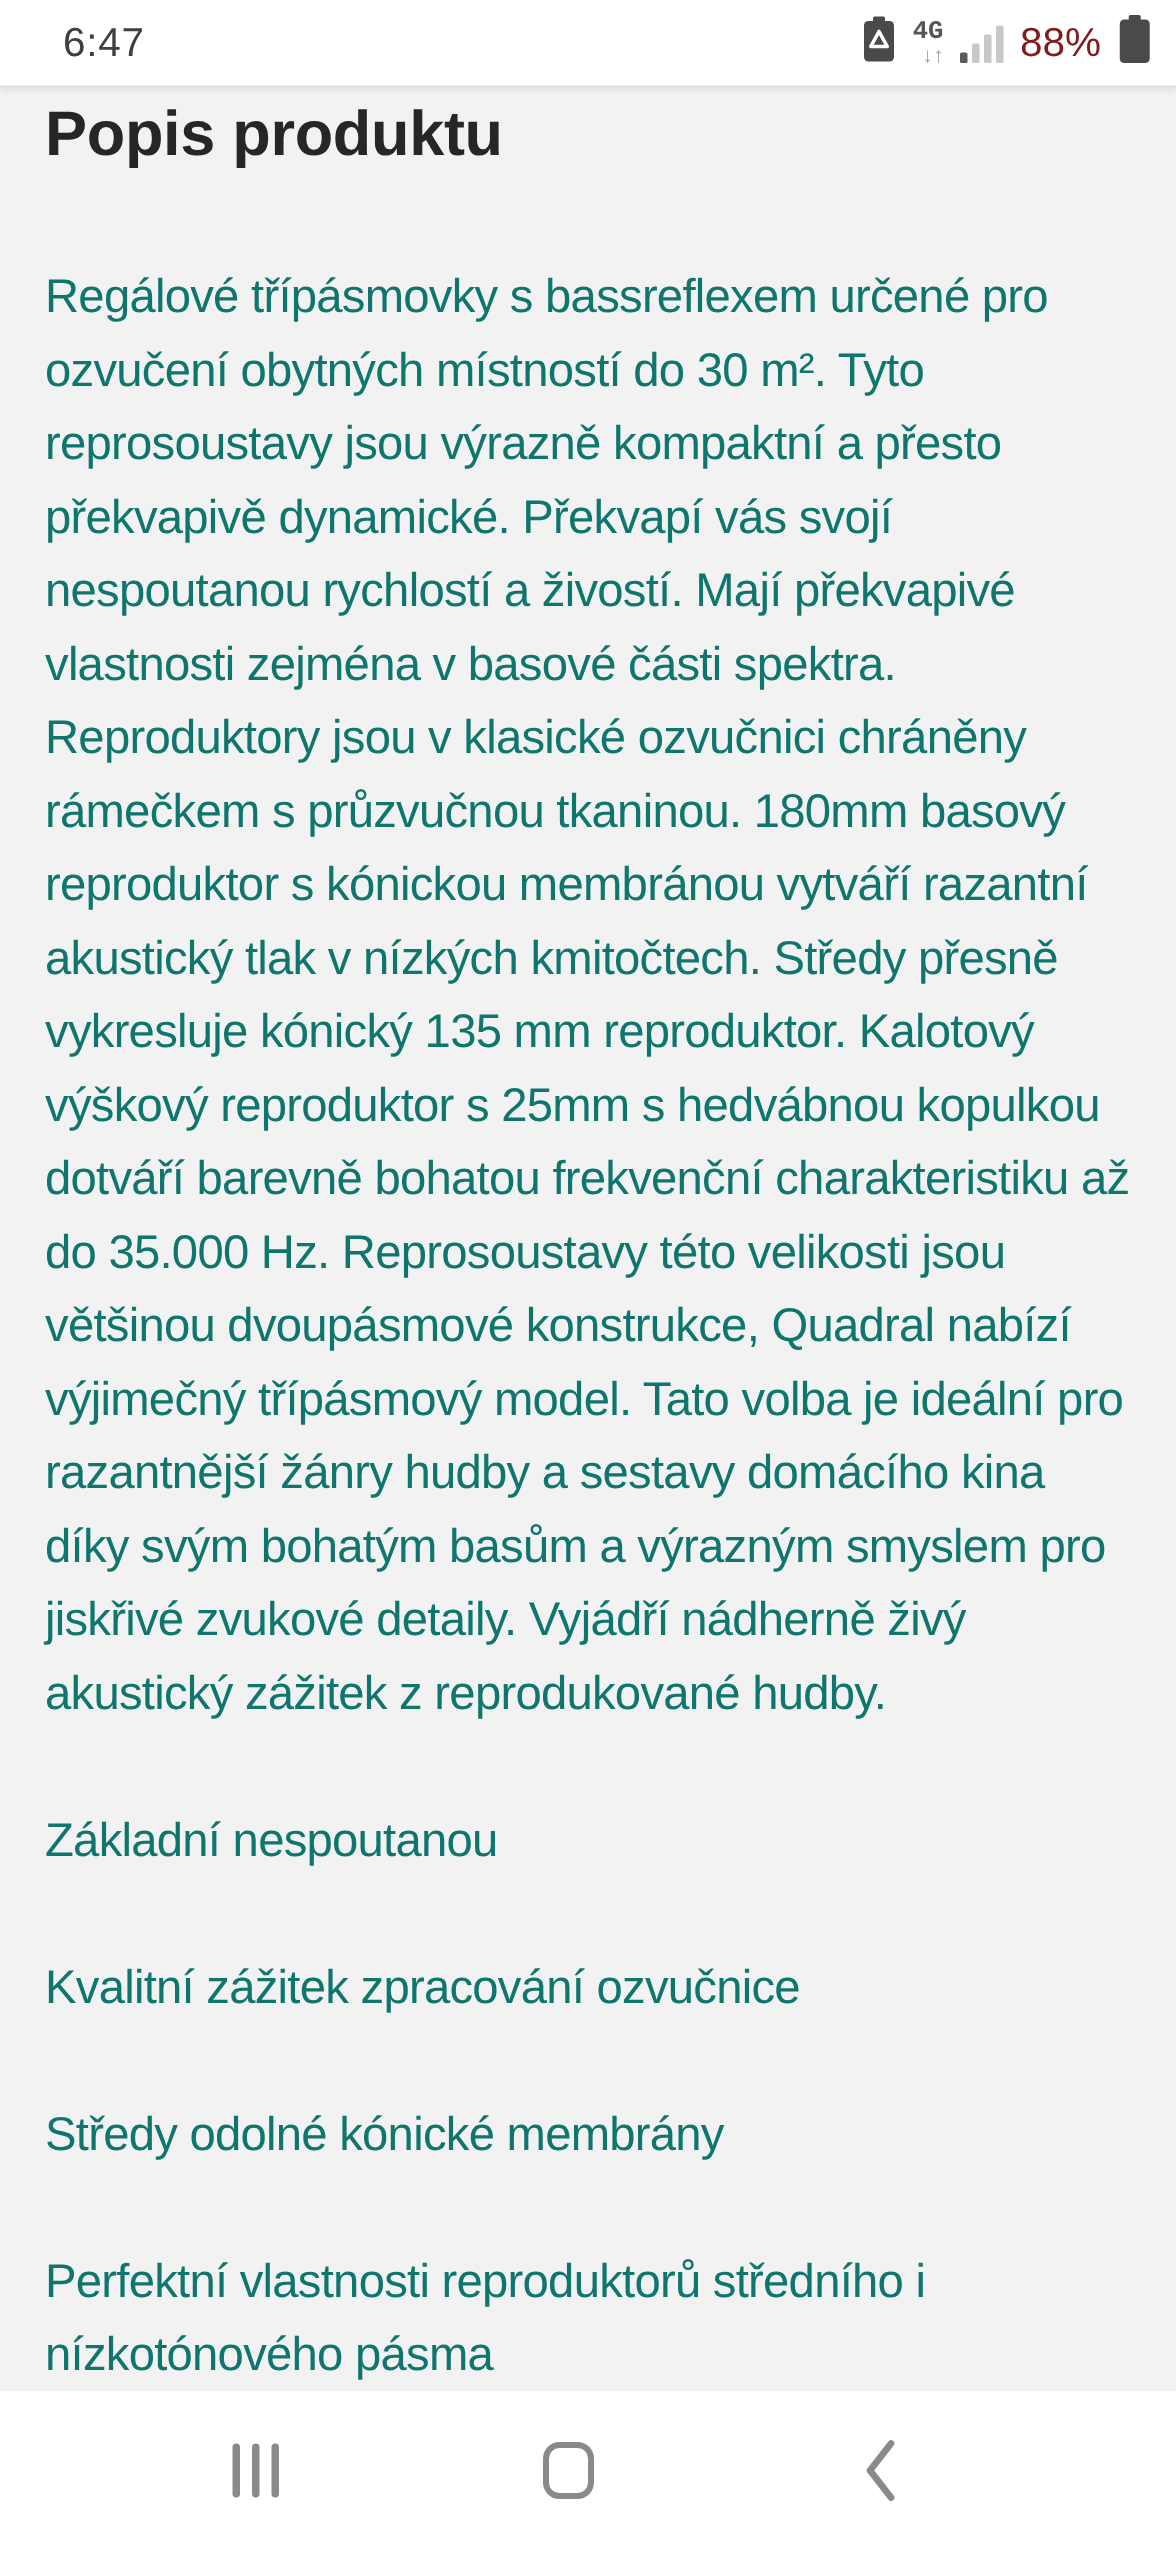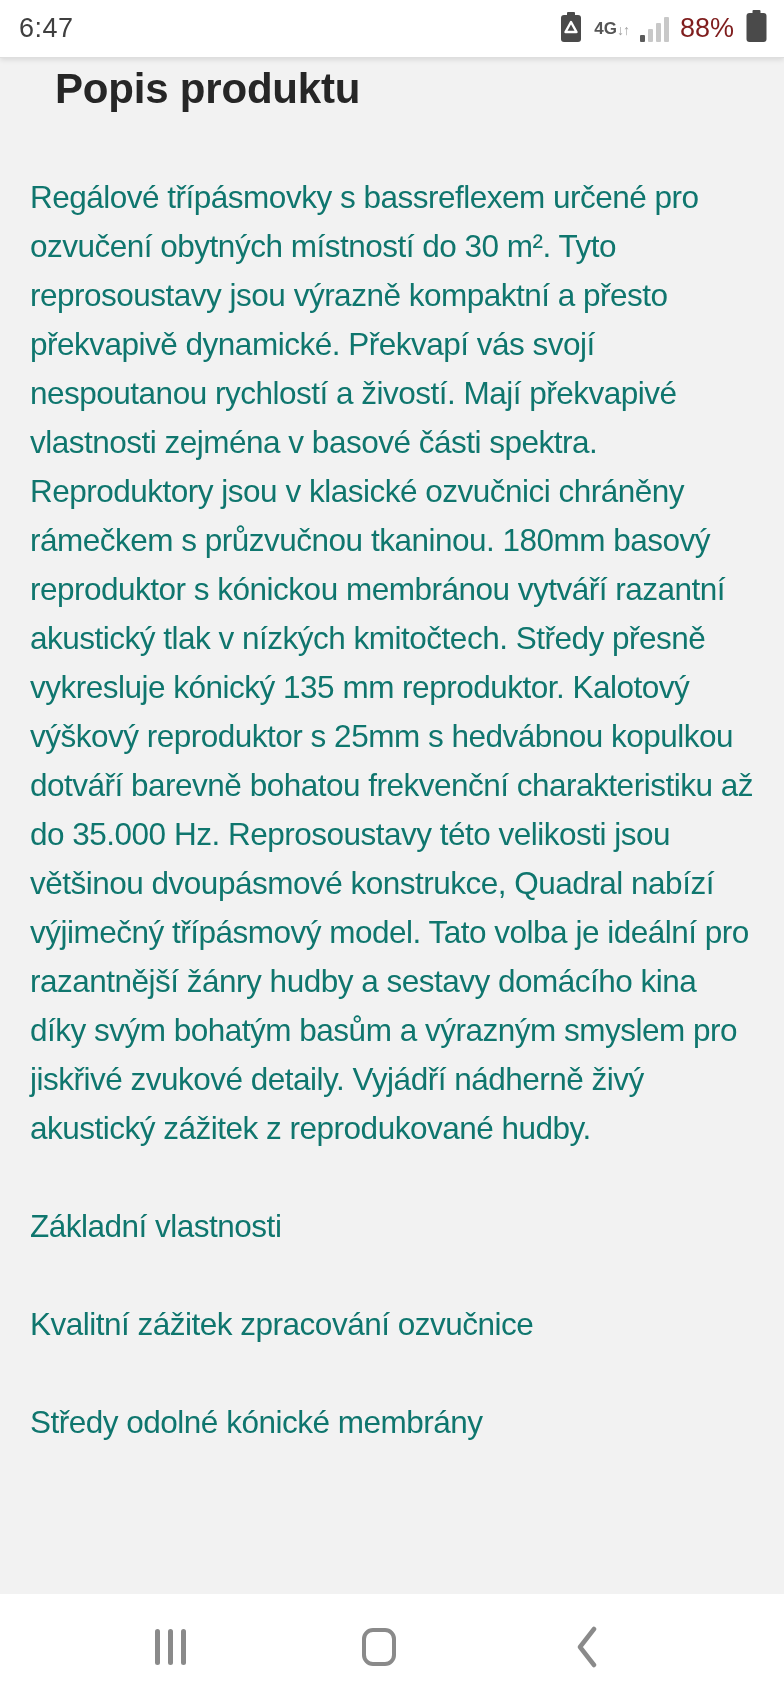--- a/index.html
+++ b/index.html
@@ -17,41 +17,42 @@
     overflow: hidden;
   }
 
   
   .status-bar {
     height: 57px;
     background: #ffffff;
     flex: 0 0 auto;
     display: flex;
     align-items: center;
-    padding: 0 16px 0 19px;
+    padding: 0 16px 0 42px;
     box-shadow: 0 1px 0 #dedede, 0 3px 5px rgba(0,0,0,0.10);
     position: relative;
     z-index: 2;
   }
   .status-time {
     font-size: 27px;
     color: #3f3f3f;
     letter-spacing: 0.5px;
   }
   .status-right {
     margin-left: auto;
     display: flex;
     align-items: center;
     gap: 11px;
   }
   .net-cluster {
     display: flex;
-    flex-direction: row;
+    flex-direction: column;
     align-items: flex-end;
     line-height: 1;
+    font-family: Liberation Mono, monospace;
   }
   .net-label { font-size: 17px; font-weight: bold; color: #555555; }
   .net-arrows { font-size: 14px; color: #a0a0a0; letter-spacing: -1px; margin-top: 1px; }
   .signal-bars { display: flex; align-items: flex-end; gap: 3px; height: 26px; }
   .signal-bars i { display: block; width: 5px; border-radius: 1px; }
   .signal-bars .b1 { height: 7px;  background: #5b5b5b; }
   .signal-bars .b2 { height: 13px; background: #c8c8c8; }
   .signal-bars .b3 { height: 19px; background: #c8c8c8; }
   .signal-bars .b4 { height: 25px; background: #c8c8c8; }
   .battery-percent { font-size: 27px; color: #7f1d1d; }
@@ -62,21 +63,20 @@
     padding: 0 30px;
     overflow: hidden;
   }
   .page-title {
     margin-top: 6px;
     font-size: 42px;
     line-height: 1.25;
     font-weight: bold;
     color: #262626;
     letter-spacing: -0.2px;
-    margin-left: 25px;
   }
   .body-text {
     font-size: 31.5px;
     line-height: 49px;
     letter-spacing: -0.5px;
     color: #0f766e;
   }
   .description { margin-top: 57px; }
   .features-heading, .feature-item { margin-top: 49px; }
 
@@ -143,23 +143,24 @@
           <rect x="7.5" y="0" width="8" height="4" rx="1" fill="#4a4a4a"></rect>
           <rect x="1.5" y="3" width="20" height="29" rx="3" fill="#4a4a4a"></rect>
         </svg>
       </span>
     </div>
   </header>
 
   <main class="content">
     <h1 class="page-title">Popis produktu</h1>
     <p class="body-text description">Regálové třípásmovky s bassreflexem určené pro ozvučení obytných místností do 30 m². Tyto reprosoustavy jsou výrazně kompaktní a přesto překvapivě dynamické. Překvapí vás svojí nespoutanou rychlostí a živostí. Mají překvapivé vlastnosti zejména v basové části spektra. Reproduktory jsou v klasické ozvučnici chráněny rámečkem s průzvučnou tkaninou. 180mm basový reproduktor s kónickou membránou vytváří razantní akustický tlak v nízkých kmitočtech. Středy přesně vykresluje kónický 135 mm reproduktor. Kalotový výškový reproduktor s 25mm s hedvábnou kopulkou dotváří barevně bohatou frekvenční charakteristiku až do 35.000 Hz. Reprosoustavy této velikosti jsou většinou dvoupásmové konstrukce, Quadral nabízí výjimečný třípásmový model. Tato volba je ideální pro razantnější žánry hudby a sestavy domácího kina díky svým bohatým basům a výrazným smyslem pro jiskřivé zvukové detaily. Vyjádří nádherně živý akustický zážitek z reprodukované hudby.</p>
-    <p class="body-text features-heading">Základní vlastnosti</p>
+    <p class="body-text features-heading">Základní nespoutanou</p>
     <p class="body-text feature-item">Kvalitní zážitek zpracování ozvučnice</p>
     <p class="body-text feature-item">Středy odolné kónické membrány</p>
+    <p class="body-text feature-item">Perfektní vlastnosti reproduktorů středního i nízkotónového pásma</p>
   </main>
 
   <nav class="nav-bar">
     <button class="nav-btn recents">
       <span class="recents-icon">
           <i></i>
           <i></i>
           <i></i>
         </span>
     </button>

